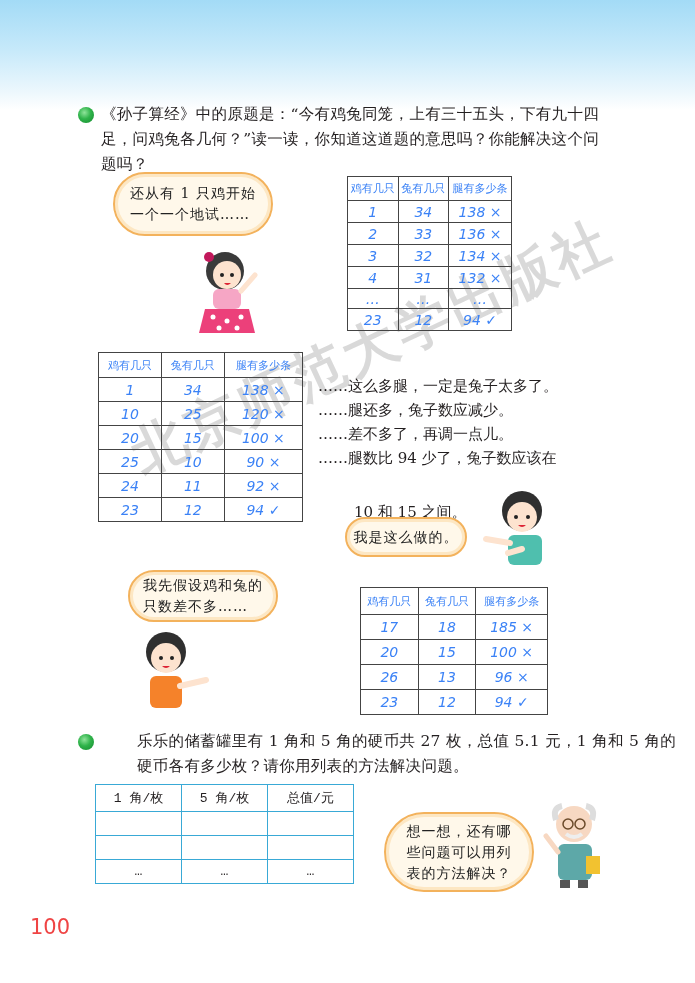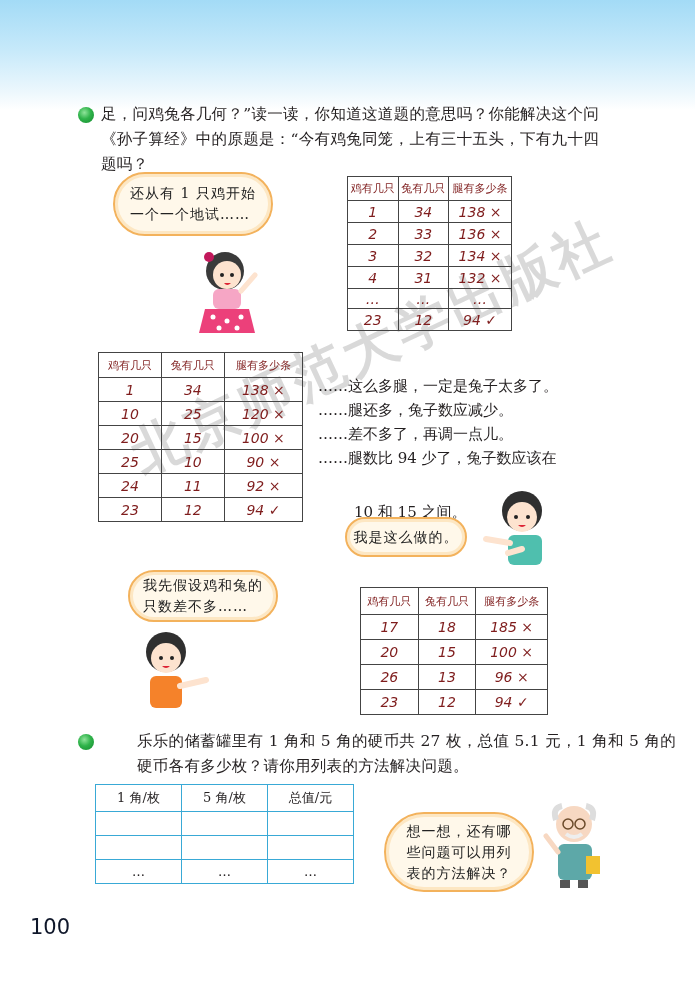--- a/index.html
+++ b/index.html
@@ -16,21 +16,21 @@
     .bullet {
       position: absolute; width: 16px; height: 16px; border-radius: 50%;
       background: radial-gradient(circle at 40% 35%, #8fe49a 0%, #2fb34a 45%, #138a2d 100%);
     }
     .para {
       position: absolute; font-size: 15.5px; line-height: 25px; letter-spacing: 0.3px;
     }
     .hand-table {
       position: absolute; border-collapse: collapse;
       font-family: "DejaVu Sans", "Liberation Sans", sans-serif;
-      color: #7f1d1d;
+      color: #3b82f6;
     }
     .hand-table td, .hand-table th {
       border: 1.3px solid #444; text-align: center; padding: 0; font-weight: normal;
     }
     .hand-table th { font-size: 11px; }
     .hand-table td { font-size: 14px; font-style: italic; }
     .bubble {
       position: absolute; background: #fff8ea;
       border: 2px solid #f3b25c; border-radius: 40px;
       box-shadow: 0 0 0 3px #fde7c3 inset;
@@ -46,46 +46,47 @@
       position: absolute; left: 318px; top: 374px; font-size: 15px; line-height: 24px;
     }
     .reason-lines div { white-space: nowrap; }
     .blue-table {
       position: absolute; left: 95px; top: 784px; border-collapse: collapse;
       font-family: "DejaVu Serif", "Liberation Serif", serif; font-size: 13px;
     }
     .blue-table td, .blue-table th {
       border: 1.3px solid #39a9d6; width: 85px; height: 23px; text-align: center; font-weight: normal;
       padding: 0;
+      font-family: Liberation Mono, monospace;
     }
     .blue-table th { height: 26px; }
     .page-number {
       position: absolute; left: 30px; top: 915px; font-family: "DejaVu Sans", "Liberation Sans", sans-serif;
-      font-size: 21px; color: #0f172a;
+      font-size: 21px; color: #ef4444;
     }
     .watermark {
       position: absolute; left: 120px; top: 425px;
       font-family: "DejaVu Serif", "Liberation Serif", serif;
       font-size: 54px; font-weight: bold; color: rgba(120,120,120,0.28);
       transform: rotate(-25deg); transform-origin: left top; white-space: nowrap;
       letter-spacing: 4px; pointer-events: none;
     }
     .figure { position: absolute; }
   </style>
 </head>
 <body>
 
 <div class="top-band"></div>
 
 <div class="watermark">北京师范大学出版社</div>
 
 <div class="bullet" style="left:78px; top:107px;"></div>
 <div class="para" style="left:101px; top:102px; width:560px;">
+  <div>《孙子算经》中的原题是：“今有鸡兔同笼，上有三十五头，下有九十四</div>
   <div>足，问鸡兔各几何？”读一读，你知道这道题的意思吗？你能解决这个问</div>
-  <div>《孙子算经》中的原题是：“今有鸡兔同笼，上有三十五头，下有九十四</div>
   <div>题吗？</div>
 </div>
 
 <div class="bubble" style="left:113px; top:172px; width:160px; height:64px;">
   <div>
     <div>还从有 1 只鸡开始</div>
     <div>一个一个地试……</div>
   </div>
   <svg class="tail" style="left:78px; top:46px;" width="20" height="22">
     <path d="M2 0 L10 20 L16 0 Z" fill="#fff8ea" stroke="#f3b25c" stroke-width="2"></path>

